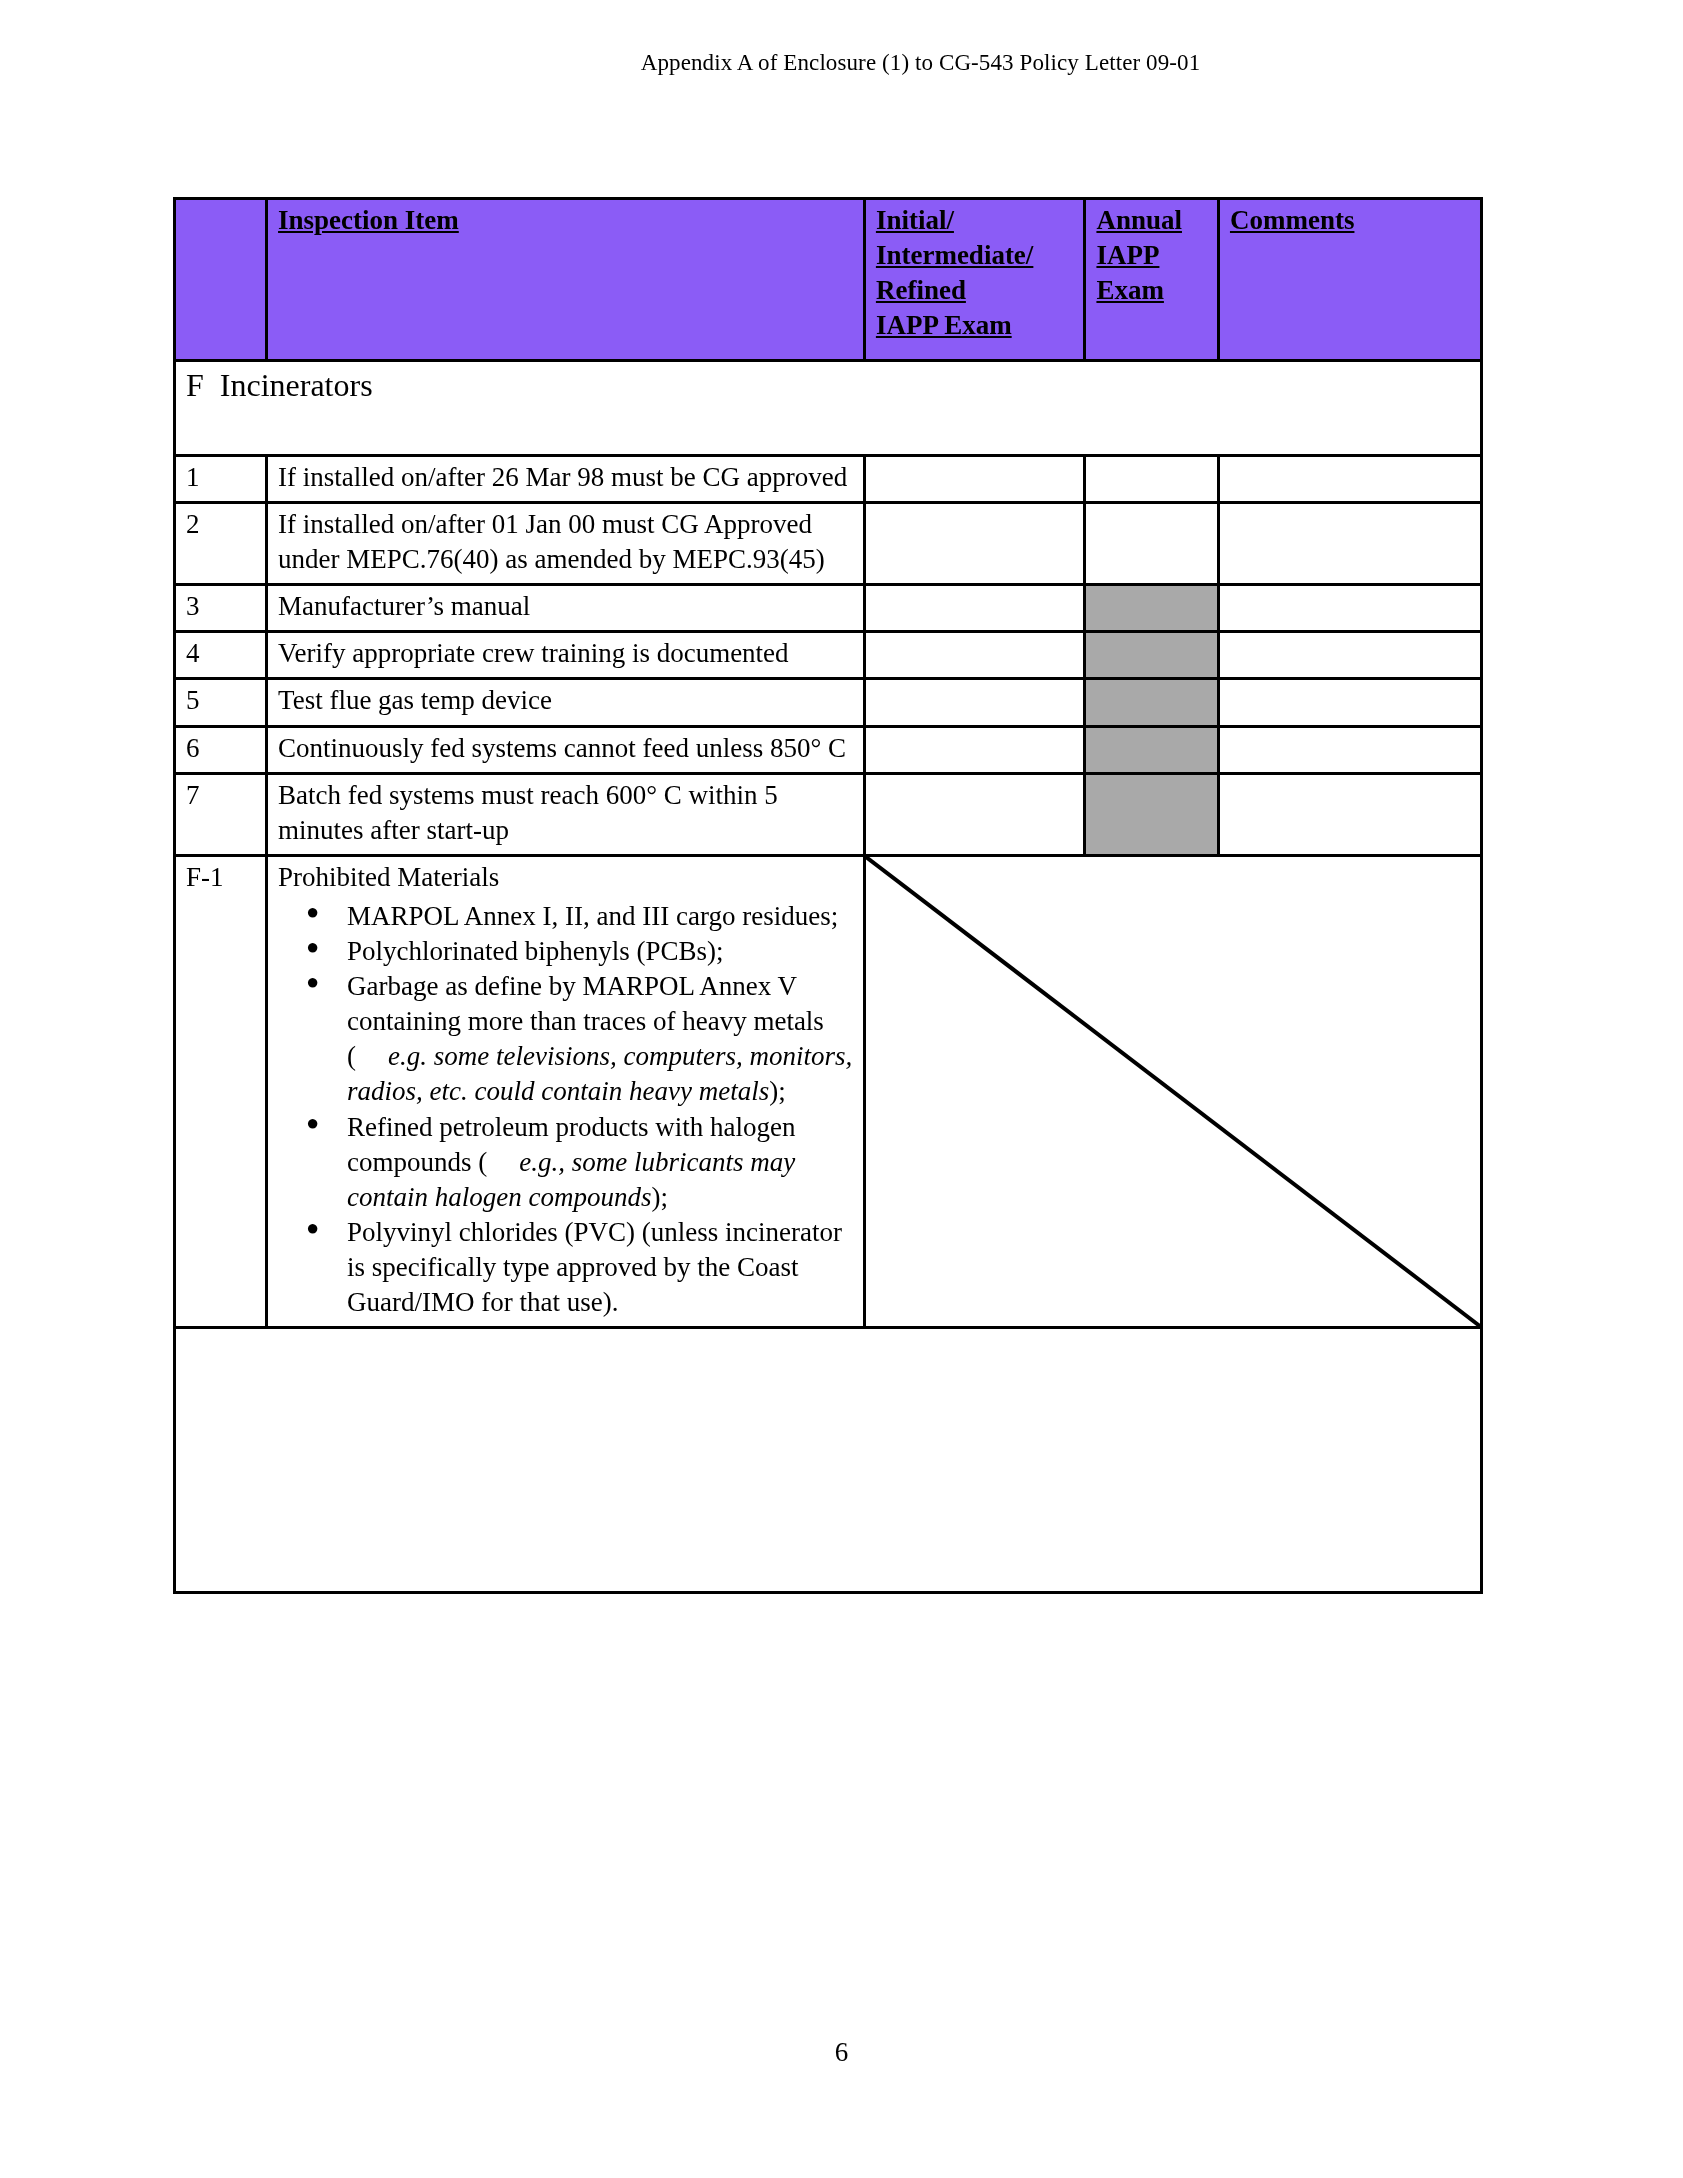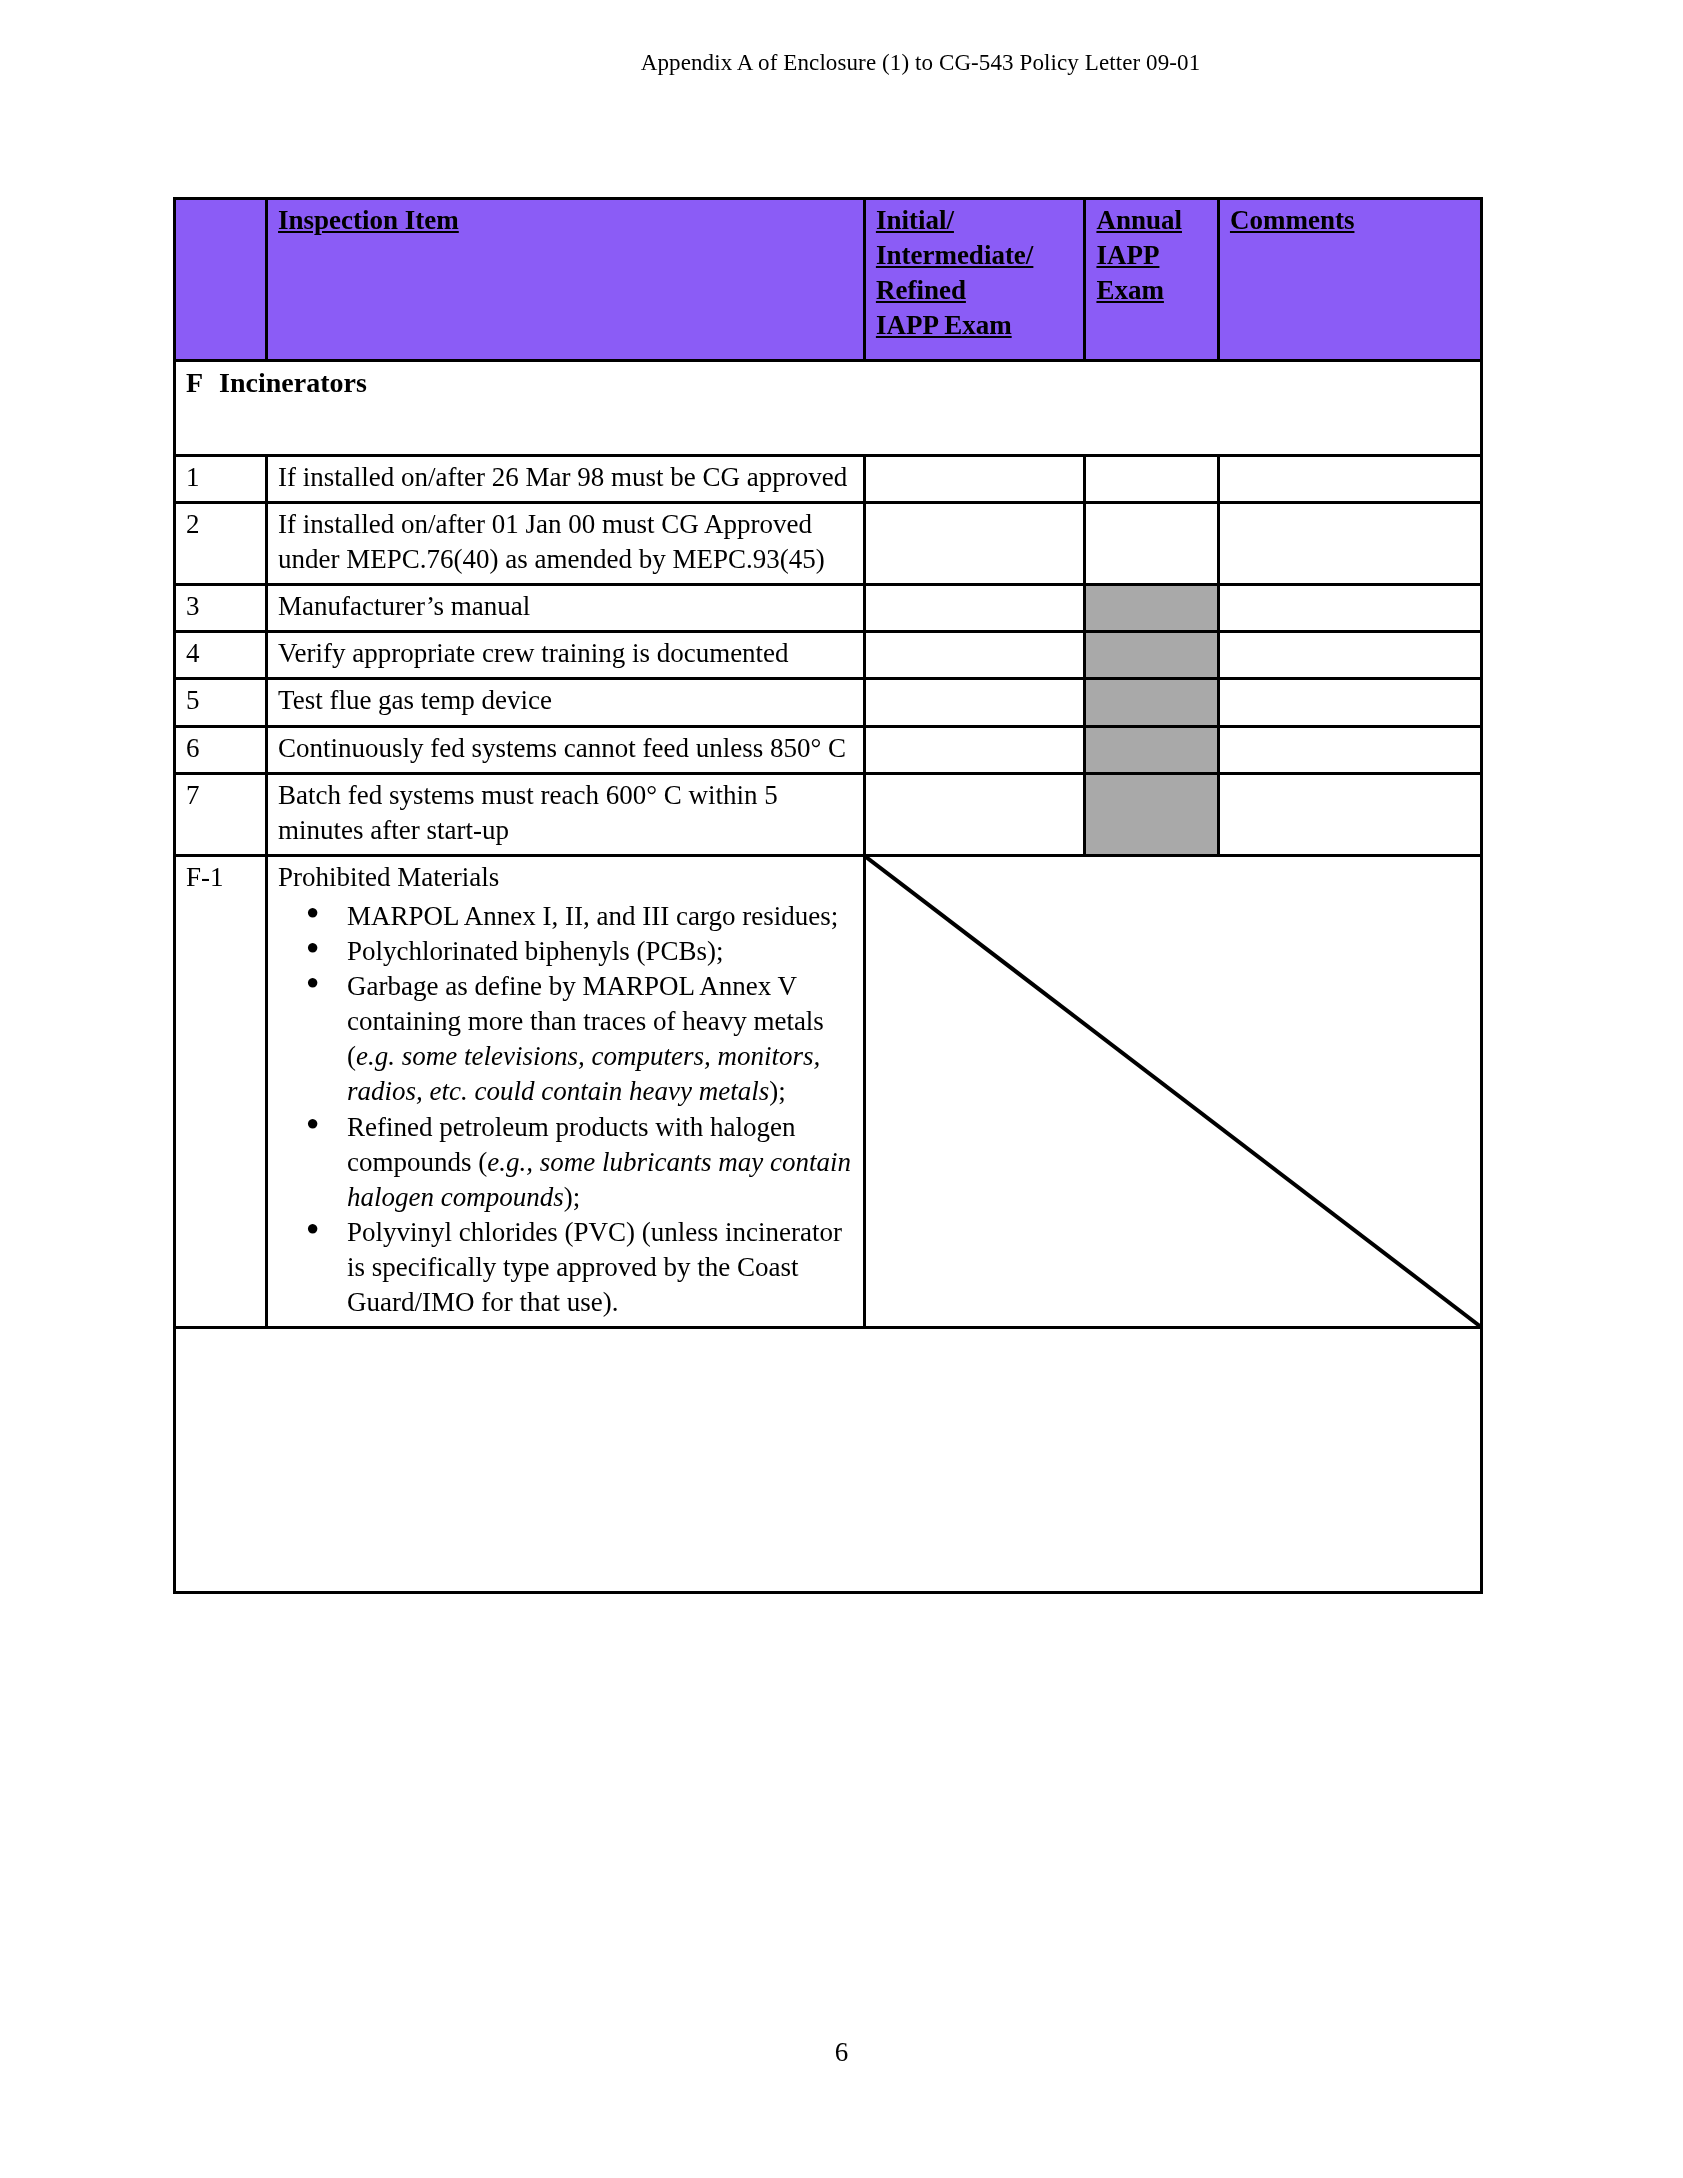--- a/index.html
+++ b/index.html
@@ -69,24 +69,24 @@
   }
   tr.head-row td.col-initial,
   tr.head-row td.col-annual {
     line-height: 1.24;
   }
 
   
   tr.section-row td {
     height: 83px;
     vertical-align: bottom;
-    font-weight: bold;
+    font-weight: normal;
     padding-left: 14px;
     padding-bottom: 6px;
-    font-size: 28px;
+    font-size: 32px;
   }
   .sect-letter { margin-right: 16px; }
 
   
   td.num-cell { text-align: left; padding-left: 10px; }
   td.gray-cell { background: #a9a9a9; }
 
   
   td.diag-cell {
     padding: 0;
@@ -111,21 +111,21 @@
     padding-left: 69px;
     margin-bottom: 0;
     line-height: 1.30;
   }
   ul.prohibited li .bul {
     position: absolute;
     left: 28px;
     top: -1px;
     font-size: 22px;
   }
-  .ital { font-style: italic; }
+  .ital { font-style: italic; margin-left: 32px; }
 
   
   tr.blank-row td { height: 253px; }
 
   
   #page-number {
     position: absolute;
     top: 2037px;
     left: 0;
     width: 1683px;

